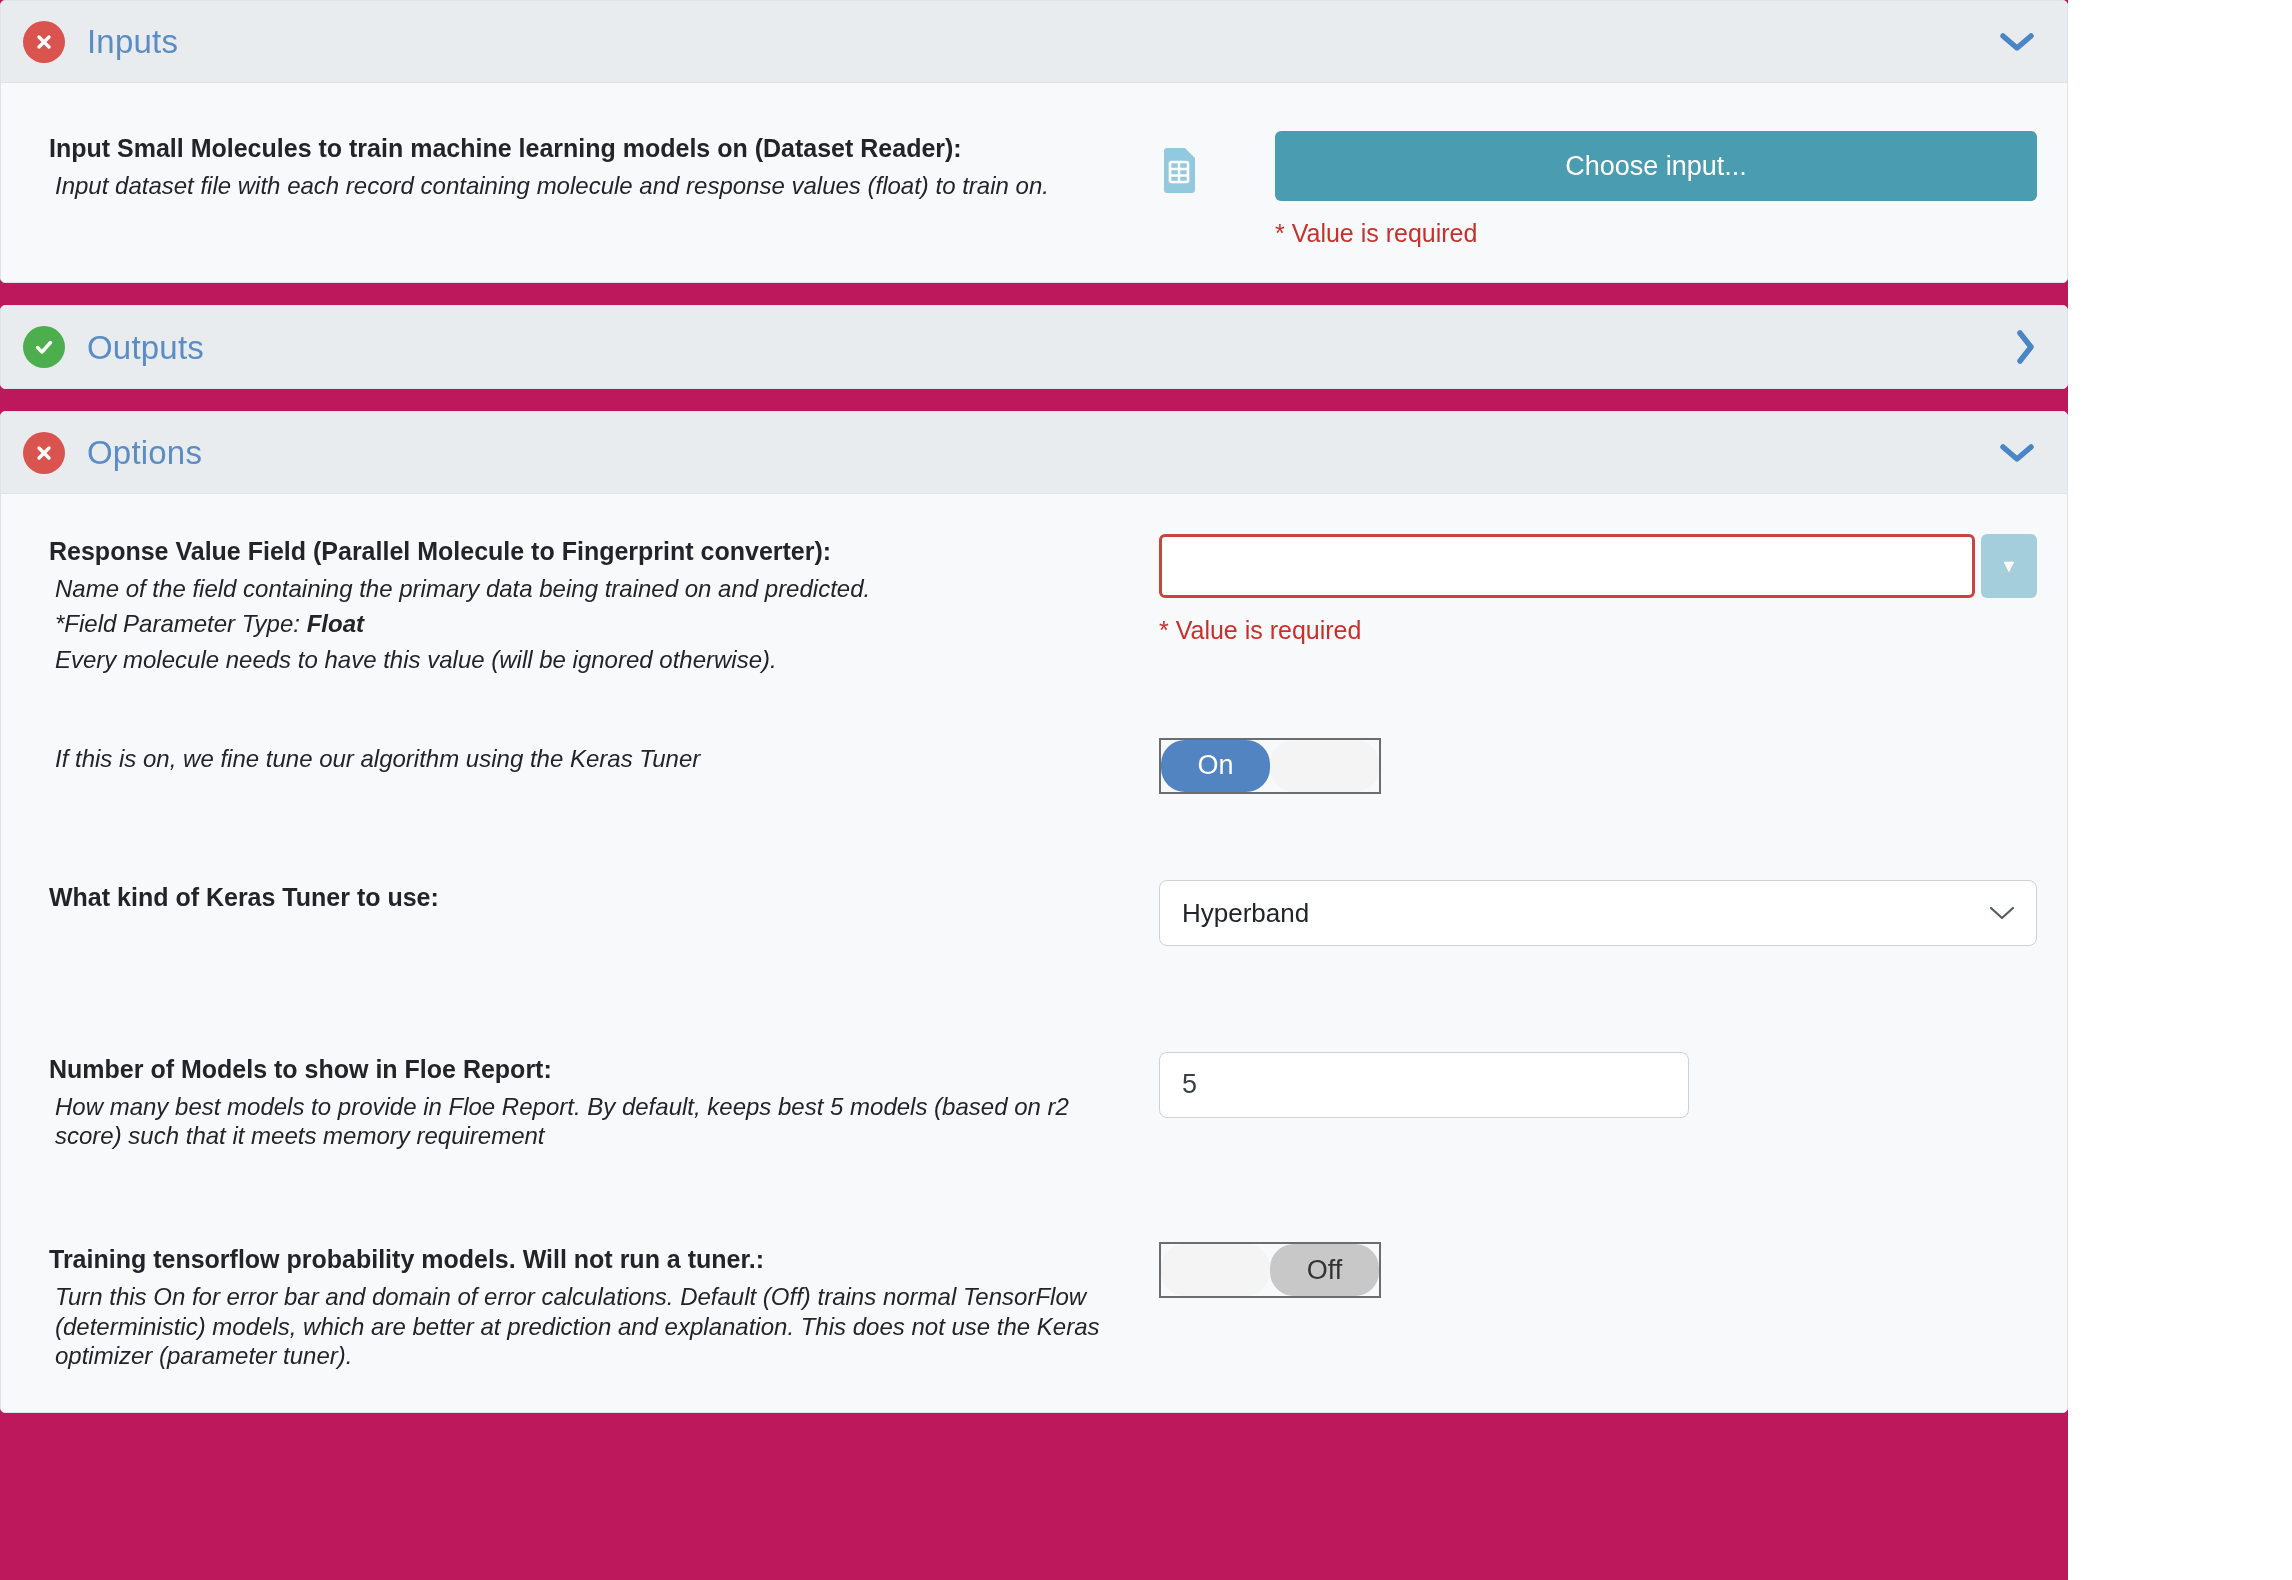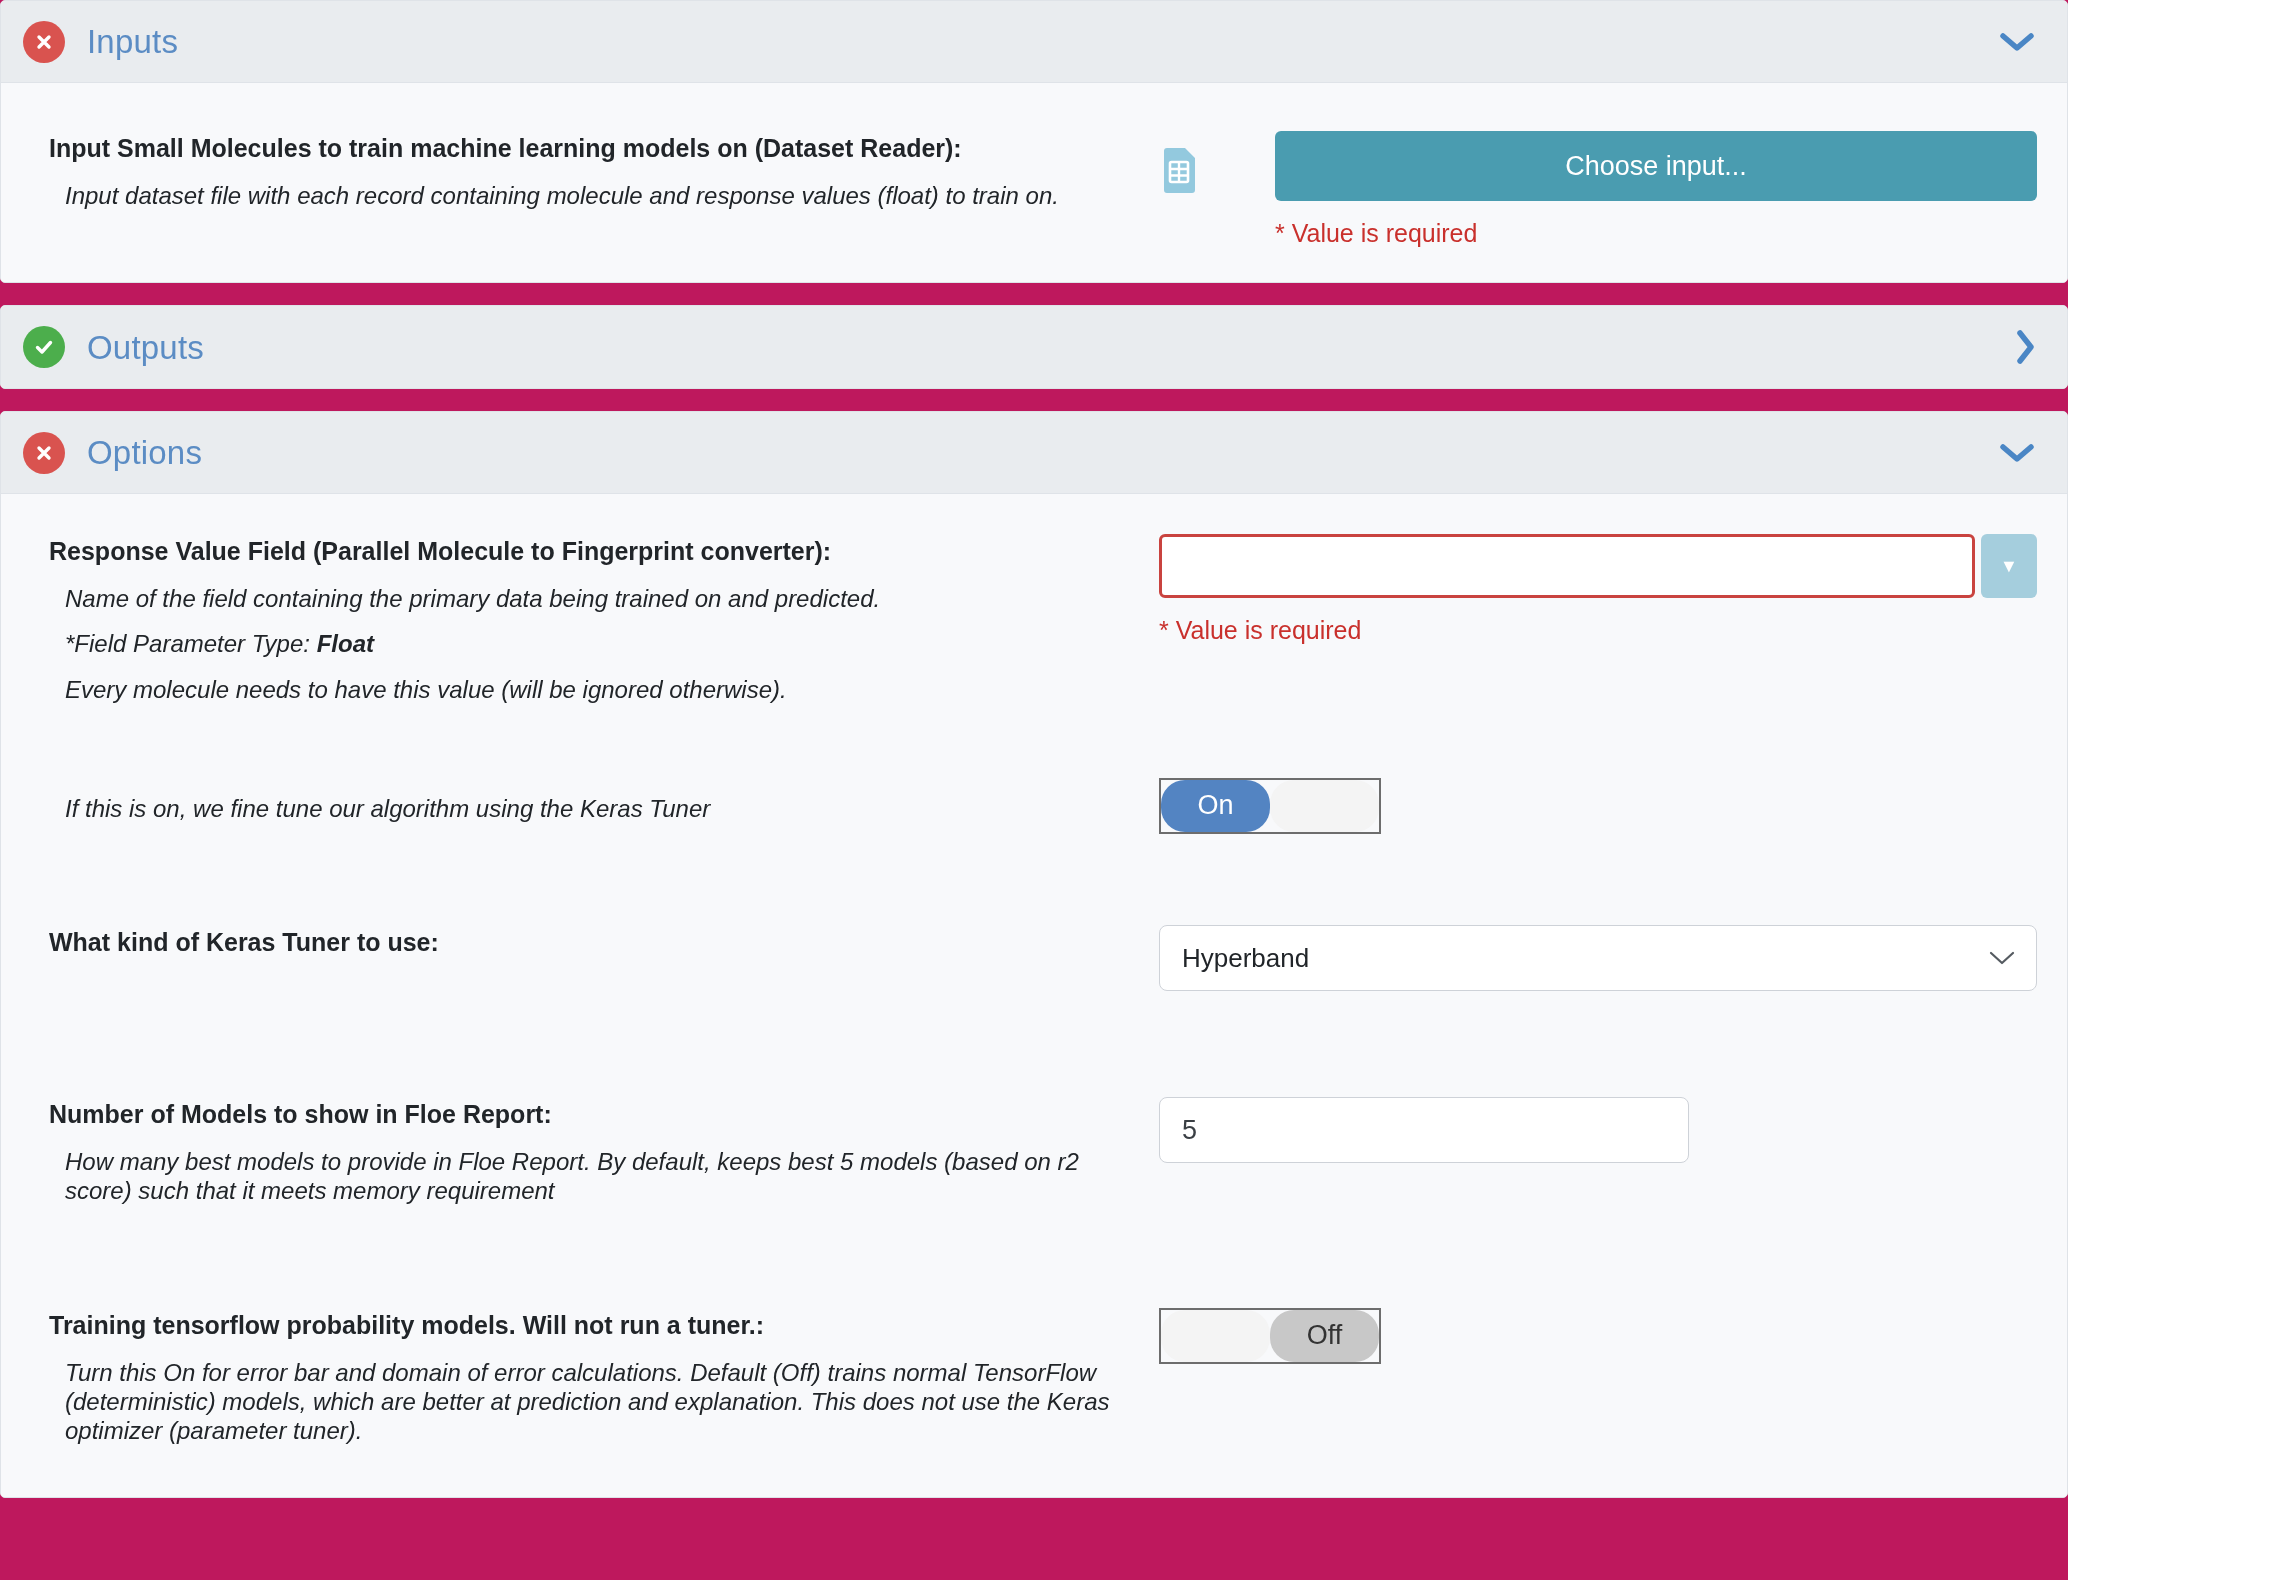--- a/index.html
+++ b/index.html
@@ -103,21 +103,21 @@
     font-weight: bold;
     color: #212529;
     line-height: 1.36;
     margin: 0 0 4px 0;
   }
   .field-desc {
     font-size: 24px;
     font-style: italic;
     color: #212529;
     line-height: 1.22;
-    margin: 16px;
+    margin: 6px;
   }
   .field-desc b { font-weight: bold; font-style: italic; }
 
   
   .inputs-row { padding-top: 8px; }
   .dataset-icon {
     flex: 0 0 auto;
     margin: 14px 32px 0 0;
   }
   .choose-wrap { flex: 1 1 auto; min-width: 0; }

